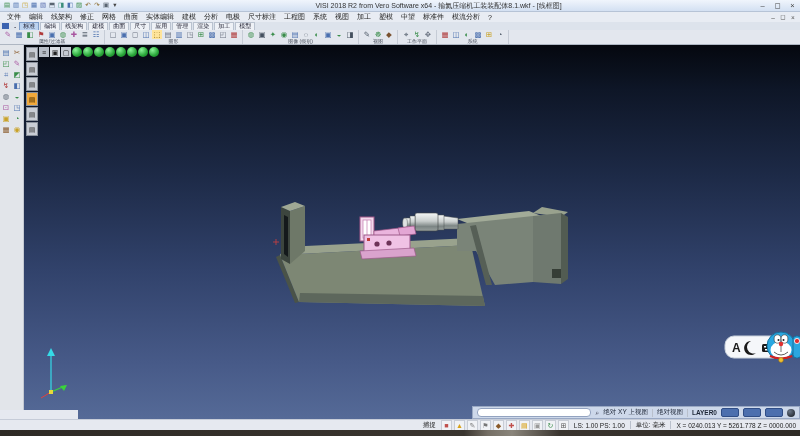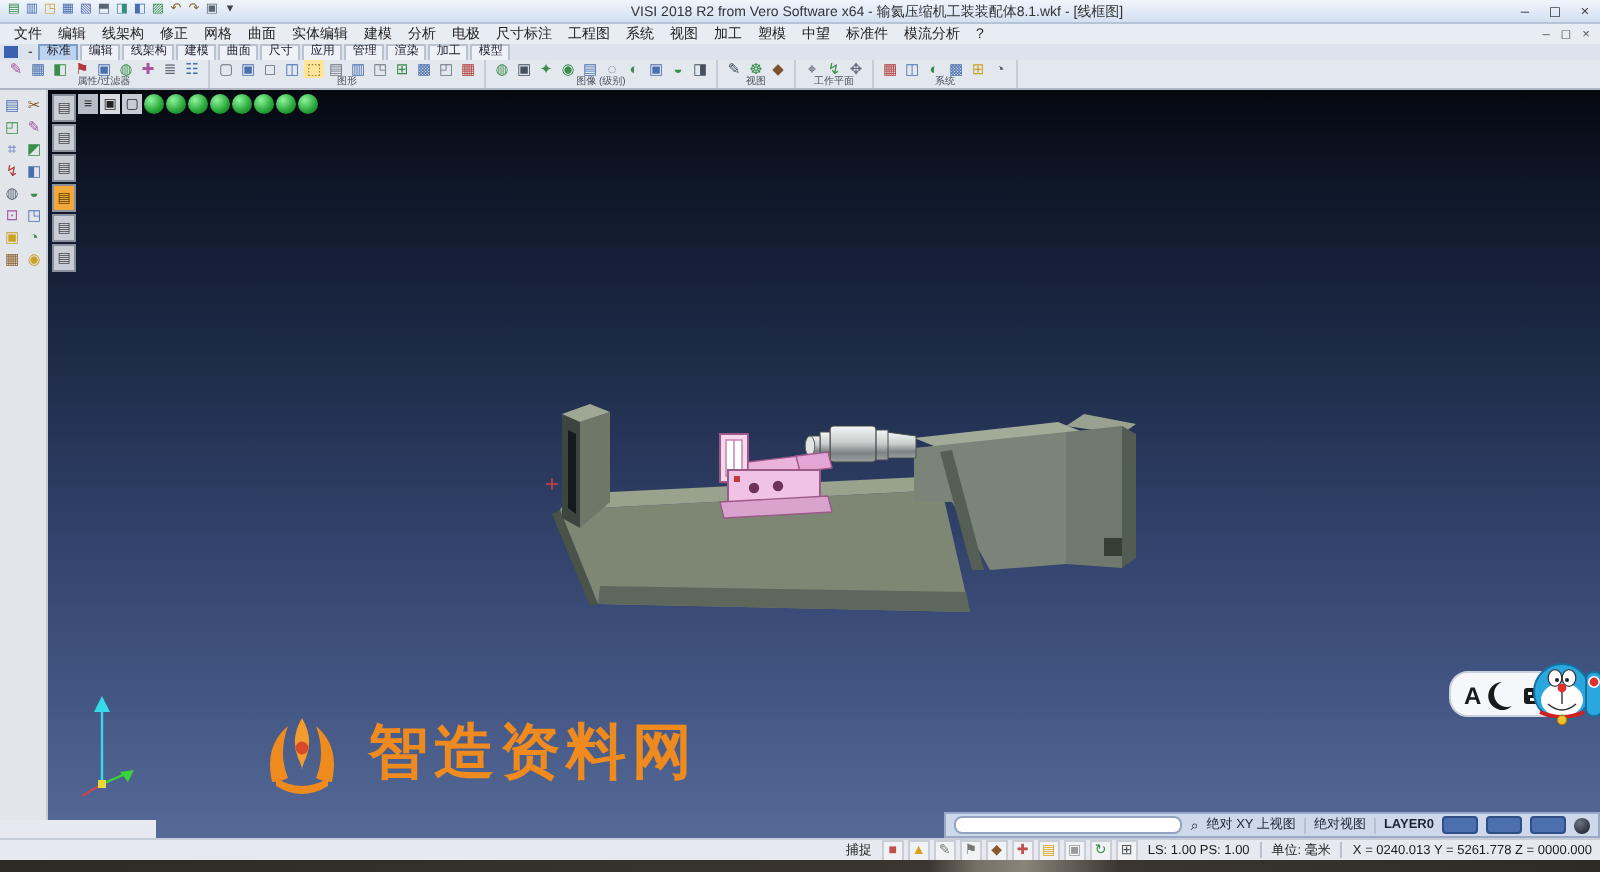--- a/index.html
+++ b/index.html
@@ -323,30 +323,20 @@
 
     <svg class="ucs" width="30" height="54" viewBox="0 0 30 54">
       <line x1="13" y1="6" x2="13" y2="44" stroke="#35dbe8" stroke-width="1.2"></line>
       <polygon points="13,0 9,8 17,8" fill="#35dbe8"></polygon>
       <line x1="13" y1="44" x2="27" y2="38" stroke="#3ad43a" stroke-width="1.2"></line>
       <polygon points="29,37 22,38 26,43" fill="#3ad43a"></polygon>
       <line x1="13" y1="44" x2="3" y2="50" stroke="#e04040" stroke-width="1"></line>
       <rect x="11" y="42" width="4" height="4" fill="#e8d83a"></rect>
     </svg>
 
-    <div class="watermark">
-      <svg width="46" height="42" viewBox="0 0 46 42">
-        <path d="M8,36 Q4,18 16,8 Q11,22 16,34 Q12,36 8,36 Z" fill="#ee8a1e"></path>
-        <path d="M38,36 Q42,18 30,8 Q35,22 30,34 Q34,36 38,36 Z" fill="#ee8a1e"></path>
-        <path d="M23,4 Q17,14 21,24 Q23,28 23,30 Q23,28 25,24 Q29,14 23,4 Z" fill="#f29c2e"></path>
-        <circle cx="23" cy="19" r="3.2" fill="#d84a28"></circle>
-        <path d="M10,34 Q23,42 36,34 L36,38 Q23,46 10,38 Z" fill="#ee8a1e"></path>
-      </svg>
-      <span class="watermark-text">智造资料网</span>
-    </div>
   </div>
 </div>
 
 <div class="status-left-patch"></div>
 
 <div class="status-row1">
   <span class="cmd-input"></span>
   <span class="mag">⌕</span>
   <span>绝对 XY 上视图</span>
   <span class="sep"></span>

